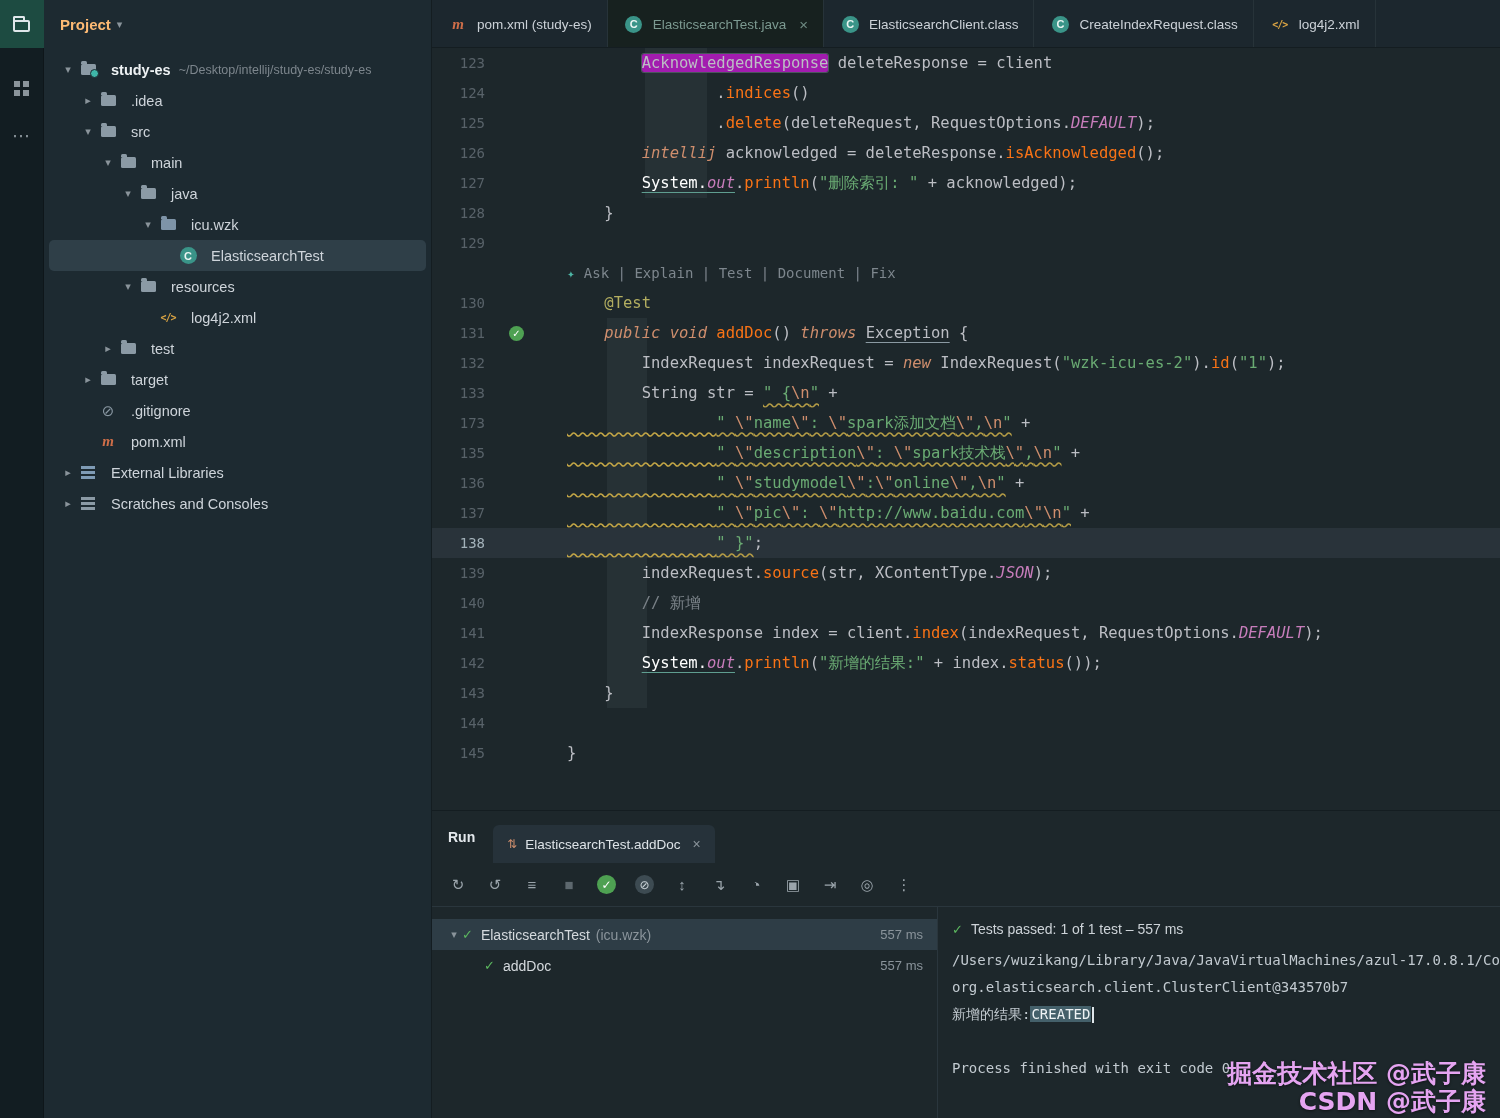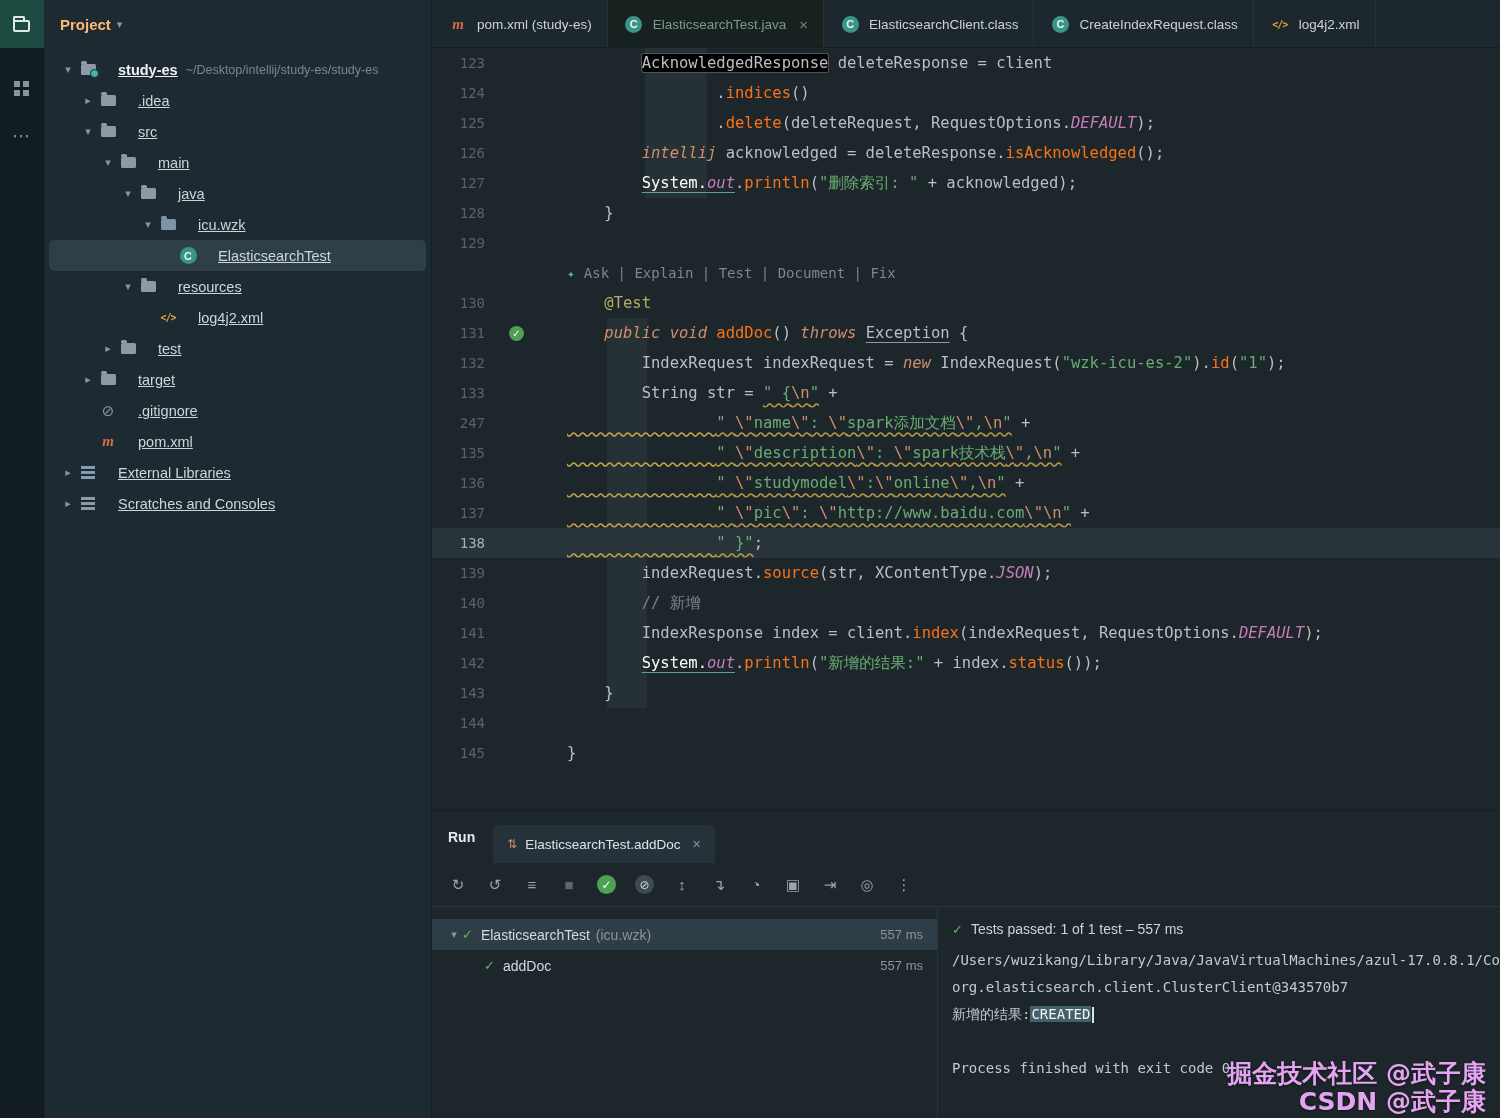--- a/index.html
+++ b/index.html
@@ -28,21 +28,21 @@
   
   .project-panel { width: 388px; flex: none; background: #1d2a31; border-right: 1px solid #141d21; display: flex; flex-direction: column; }
   .panel-header { height: 48px; display: flex; align-items: center; padding-left: 16px; gap: 6px; }
   .ph-title { font-weight: bold; font-size: 15px; color: #fdba74; }
   .ph-chev { color: #8a949b; font-size: 11px; }
   .tree { padding-top: 6px; overflow: hidden; }
   .tree-row { height: 31px; display: flex; align-items: center; font-size: 14.5px; color: #ced4da; margin: 0 5px; border-radius: 5px; }
   .tree-row.selected { background: #2f3f48; }
   .chev-sp { width: 18px; flex: none; text-align: center; color: #8a949b; font-size: 11px; }
   .tree-ic { width: 22px; flex: none; display: flex; align-items: center; justify-content: center; position: relative; }
-  .tree-label { margin-left: 19px; white-space: nowrap; text-decoration: underline; }
+  .tree-label { margin-left: 12px; white-space: nowrap; }
   .tree-label.bold { font-weight: bold; color: #eef2f4; }
   .tree-extra { margin-left: 8px; color: #7d868d; font-size: 12.5px; white-space: nowrap; overflow: hidden; }
 
   .ic-folder { width: 15px; height: 11px; background: #8b9aa5; border-radius: 1.5px; position: relative; display: inline-block; }
   .ic-folder:before { content: ''; position: absolute; top: -3px; left: 0; width: 6px; height: 3px; background: #8b9aa5; border-radius: 1.5px 1.5px 0 0; }
   .ic-folder.proj:after { content: ''; position: absolute; right: -3px; bottom: -3px; width: 7px; height: 7px; border-radius: 50%; background: #3fb6a8; border: 1.5px solid #1d2a31; }
   .ic-folder.pkg { background: #7e94a8; }
   .ic-folder.pkg:before { background: #7e94a8; }
   .ic-class { width: 17px; height: 17px; border-radius: 50%; background: #3a9488; color: #eaf5f2; font-size: 11px; font-weight: bold; display: flex; align-items: center; justify-content: center; font-family: "Liberation Sans", sans-serif; }
   .ic-xml { color: #d9a343; font-size: 10px; font-weight: bold; letter-spacing: -1px; font-family: "DejaVu Sans Mono", monospace; }
@@ -72,21 +72,21 @@
   .run-pass { width: 15px; height: 15px; border-radius: 50%; background: #4ea152; color: #fff; font-size: 10px; display: flex; align-items: center; justify-content: center; }
   .code { white-space: pre; font-family: "DejaVu Sans Mono", "Liberation Mono", monospace; font-size: 15.5px; color: #bcbec4; }
   .sg.p  { color: #bcbec4; }
   .sg.k  { color: #cf8e6d; font-style: italic; }
   .sg.s  { color: #6aab73; }
   .sg.e  { color: #cf8e6d; }
   .sg.m  { color: #f97316; }
   .sg.f  { color: #c77dbb; font-style: italic; }
   .sg.c  { color: #7a8288; }
   .sg.a  { color: #b3ae60; }
-  .sg.hl { background: #000000; border-radius: 2px; box-shadow: 0 0 0 1px #4a565c; }
+  .sg.hl { background: #a21caf; border-radius: 2px; box-shadow: 0 0 0 1px #4a565c; }
   .sg.us { color: #ffffff; text-decoration: underline solid #5f9e90; text-underline-offset: 4px; }
   .sg.fus{ color: #c77dbb; font-style: italic; text-decoration: underline solid #5f9e90; text-underline-offset: 4px; }
   .sg.ue { color: #bcbec4; text-decoration: underline solid #8b9aa3; text-underline-offset: 4px; }
   .sg.wv { text-decoration: underline wavy #b39b45; text-decoration-skip-ink: none; text-underline-offset: 4px; }
   .sg.lead { text-decoration: underline wavy #c2a545; text-decoration-skip-ink: none; text-underline-offset: 4px; }
   .ai-ic { color: #4db6a5; font-size: 13px; margin-right: 9px; }
   .ai-text { color: #7d868d; font-size: 14px; font-family: "DejaVu Sans Mono", "Liberation Mono", monospace; }
 
   
   .run-panel { flex: 1; background: #1d272b; border-top: 1px solid #141d21; display: flex; flex-direction: column; min-height: 0; }
@@ -345,21 +345,21 @@
             <div class="ln">132</div>
             <div class="gut"></div>
             <div class="code"><span class="sg p">        </span><span class="sg p">IndexRequest</span><span class="sg p"> indexRequest = </span><span class="sg k">new</span><span class="sg p"> </span><span class="sg p">IndexRequest</span><span class="sg p">(</span><span class="sg s">"wzk-icu-es-2"</span><span class="sg p">).</span><span class="sg m">id</span><span class="sg p">(</span><span class="sg s">"1"</span><span class="sg p">);</span></div>
           </div>
           <div class="code-row">
             <div class="ln">133</div>
             <div class="gut"></div>
             <div class="code"><span class="sg p">        </span><span class="sg p">String</span><span class="sg p"> str = </span><span class="sg s wv">" {</span><span class="sg e wv">\n</span><span class="sg s wv">"</span><span class="sg p"> +</span></div>
           </div>
           <div class="code-row">
-            <div class="ln">247</div>
+            <div class="ln">173</div>
             <div class="gut"></div>
             <div class="code"><span class="sg lead">&nbsp;&nbsp;&nbsp;&nbsp;&nbsp;&nbsp;&nbsp;&nbsp;&nbsp;&nbsp;&nbsp;&nbsp;&nbsp;&nbsp;&nbsp;&nbsp;</span><span class="sg s wv">" </span><span class="sg e wv">\"</span><span class="sg s wv">name</span><span class="sg e wv">\"</span><span class="sg s wv">: </span><span class="sg e wv">\"</span><span class="sg s wv">spark添加文档</span><span class="sg e wv">\"</span><span class="sg s wv">,</span><span class="sg e wv">\n</span><span class="sg s wv">"</span><span class="sg p"> +</span></div>
           </div>
           <div class="code-row">
             <div class="ln">135</div>
             <div class="gut"></div>
             <div class="code"><span class="sg lead">&nbsp;&nbsp;&nbsp;&nbsp;&nbsp;&nbsp;&nbsp;&nbsp;&nbsp;&nbsp;&nbsp;&nbsp;&nbsp;&nbsp;&nbsp;&nbsp;</span><span class="sg s wv">" </span><span class="sg e wv">\"</span><span class="sg s wv">description</span><span class="sg e wv">\"</span><span class="sg s wv">: </span><span class="sg e wv">\"</span><span class="sg s wv">spark技术栈</span><span class="sg e wv">\"</span><span class="sg s wv">,</span><span class="sg e wv">\n</span><span class="sg s wv">"</span><span class="sg p"> +</span></div>
           </div>
           <div class="code-row">
             <div class="ln">136</div>

